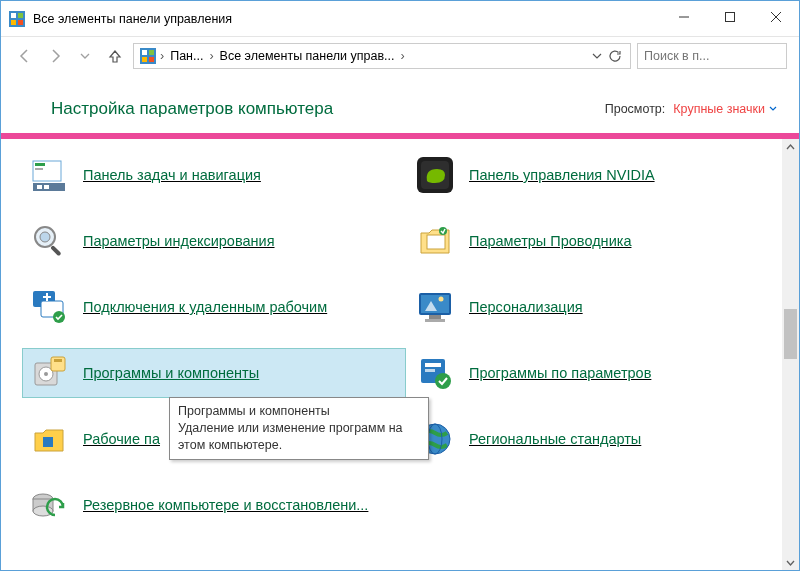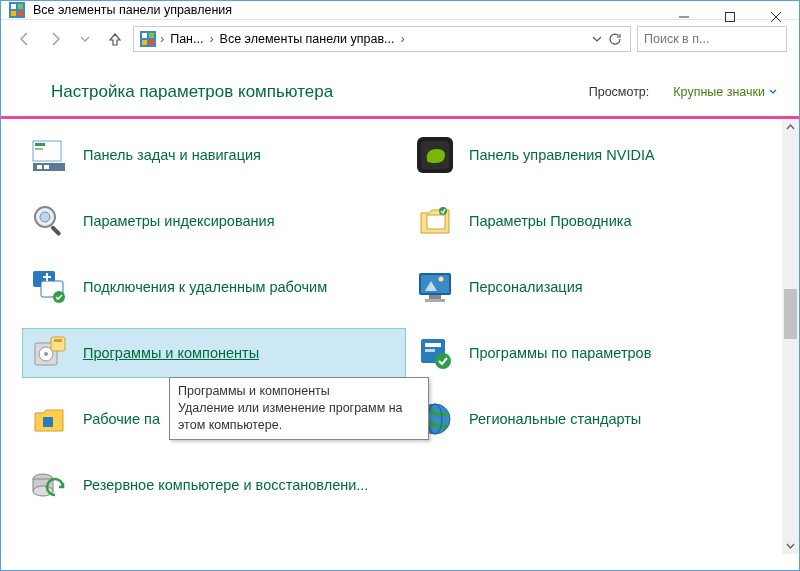--- a/index.html
+++ b/index.html
@@ -1,44 +1,44 @@
 <!DOCTYPE html>
 <html><head>
 <meta charset="utf-8">
 <style>
   * { box-sizing: border-box; margin: 0; padding: 0; font-family: 'Segoe UI', Tahoma, sans-serif; }
   body { width: 800px; height: 571px; overflow: hidden; background: #fff; border: 1px solid #5aa0d8; }
   
   
-  .titlebar { height: 19px; display: flex; align-items: center; padding-left: 8px; background: #fff; border-bottom: 1px solid #e5e5e5; }
+  .titlebar { height: 36px; display: flex; align-items: center; padding-left: 8px; background: #fff; border-bottom: 1px solid #e5e5e5; }
   .titlebar .app-icon { width: 16px; height: 16px; margin-right: 8px; display:flex; align-items:center; justify-content:center; }
   .titlebar .title { font-size: 12.5px; color: #000; flex: 1; }
   .win-controls { display: flex; height: 100%; }
   .win-btn { width: 46px; height: 32px; display: flex; align-items: center; justify-content: center; color: #333; font-size: 11px; }
   
   
   .navrow { height: 38px; display: flex; align-items: center; padding: 4px 12px; gap: 6px; }
   .nav-arrow { width: 24px; height: 24px; display: flex; align-items: center; justify-content: center; color: #a0a0a0; }
   .nav-arrow.enabled { color: #555; }
   .addr-bar { flex: 1; height: 26px; border: 1px solid #ccc; display: flex; align-items: center; padding: 0 4px; gap: 2px; font-size: 12.5px; background: #fff; }
   .addr-segment { padding: 0 4px; white-space: nowrap; }
   .addr-chevron { color: #555; }
   .addr-icon { width:16px; height:16px; margin:0 2px; }
   .addr-actions { display:flex; align-items:center; gap:6px; padding:0 4px; margin-left:auto; }
   .search-box { width: 150px; height: 26px; border: 1px solid #ccc; font-size: 12.5px; padding: 0 6px; color: #404040; }
   
   
   .header-area { padding: 24px 22px 14px 22px; display: flex; align-items: center; margin-left: 28px; }
   .page-title { font-size: 17px; color: #006c3e; font-weight: 400; flex: 1; }
-  .view-by { font-size: 12.5px; color: #333; display: flex; align-items: center; gap: 24px; }
+  .view-by { font-size: 12.5px; color: #333; display: flex; align-items: center; gap: 8px; }
   .view-by .label { color: #333; }
-  .view-by .value { color: #4d7c0f; display:flex; align-items:center; gap:4px; }
-  
-  
-  .main { position: relative; height: 438px; overflow: hidden; border-top:3px solid #ec4899; }
+  .view-by .value { color: #ef4444; display:flex; align-items:center; gap:4px; }
+  
+  
+  .main { position: relative; height: 438px; overflow: hidden; border-top:6px solid #ec4899;text-decoration:underline; }
   .scroll-area { padding: 12px 8px 12px 22px; display: grid; grid-template-columns: 1fr 1fr; column-gap: 4px; row-gap: 18px; }
   .item { display: flex; align-items: center; gap: 14px; padding: 4px 6px; font-size: 14.5px; color: #006c3e; line-height: 1.25; }
   .item.hovered { background: #cce8f4; outline: 1px solid #8cc; }
   .item.hovered .item-text { text-decoration: underline; }
   .item-icon { width: 40px; height: 40px; flex-shrink: 0; display:flex; align-items:center; justify-content:center; }
   .item-text { }
   
   
   .tooltip { position: absolute; left: 168px; top: 258px; background: #fff; border: 1px solid #888; padding: 5px 8px; font-size: 12.5px; color: #333; box-shadow: 2px 2px 3px rgba(0,0,0,.2); max-width: 260px; line-height:1.35; }
   .tooltip .tt-title { }

